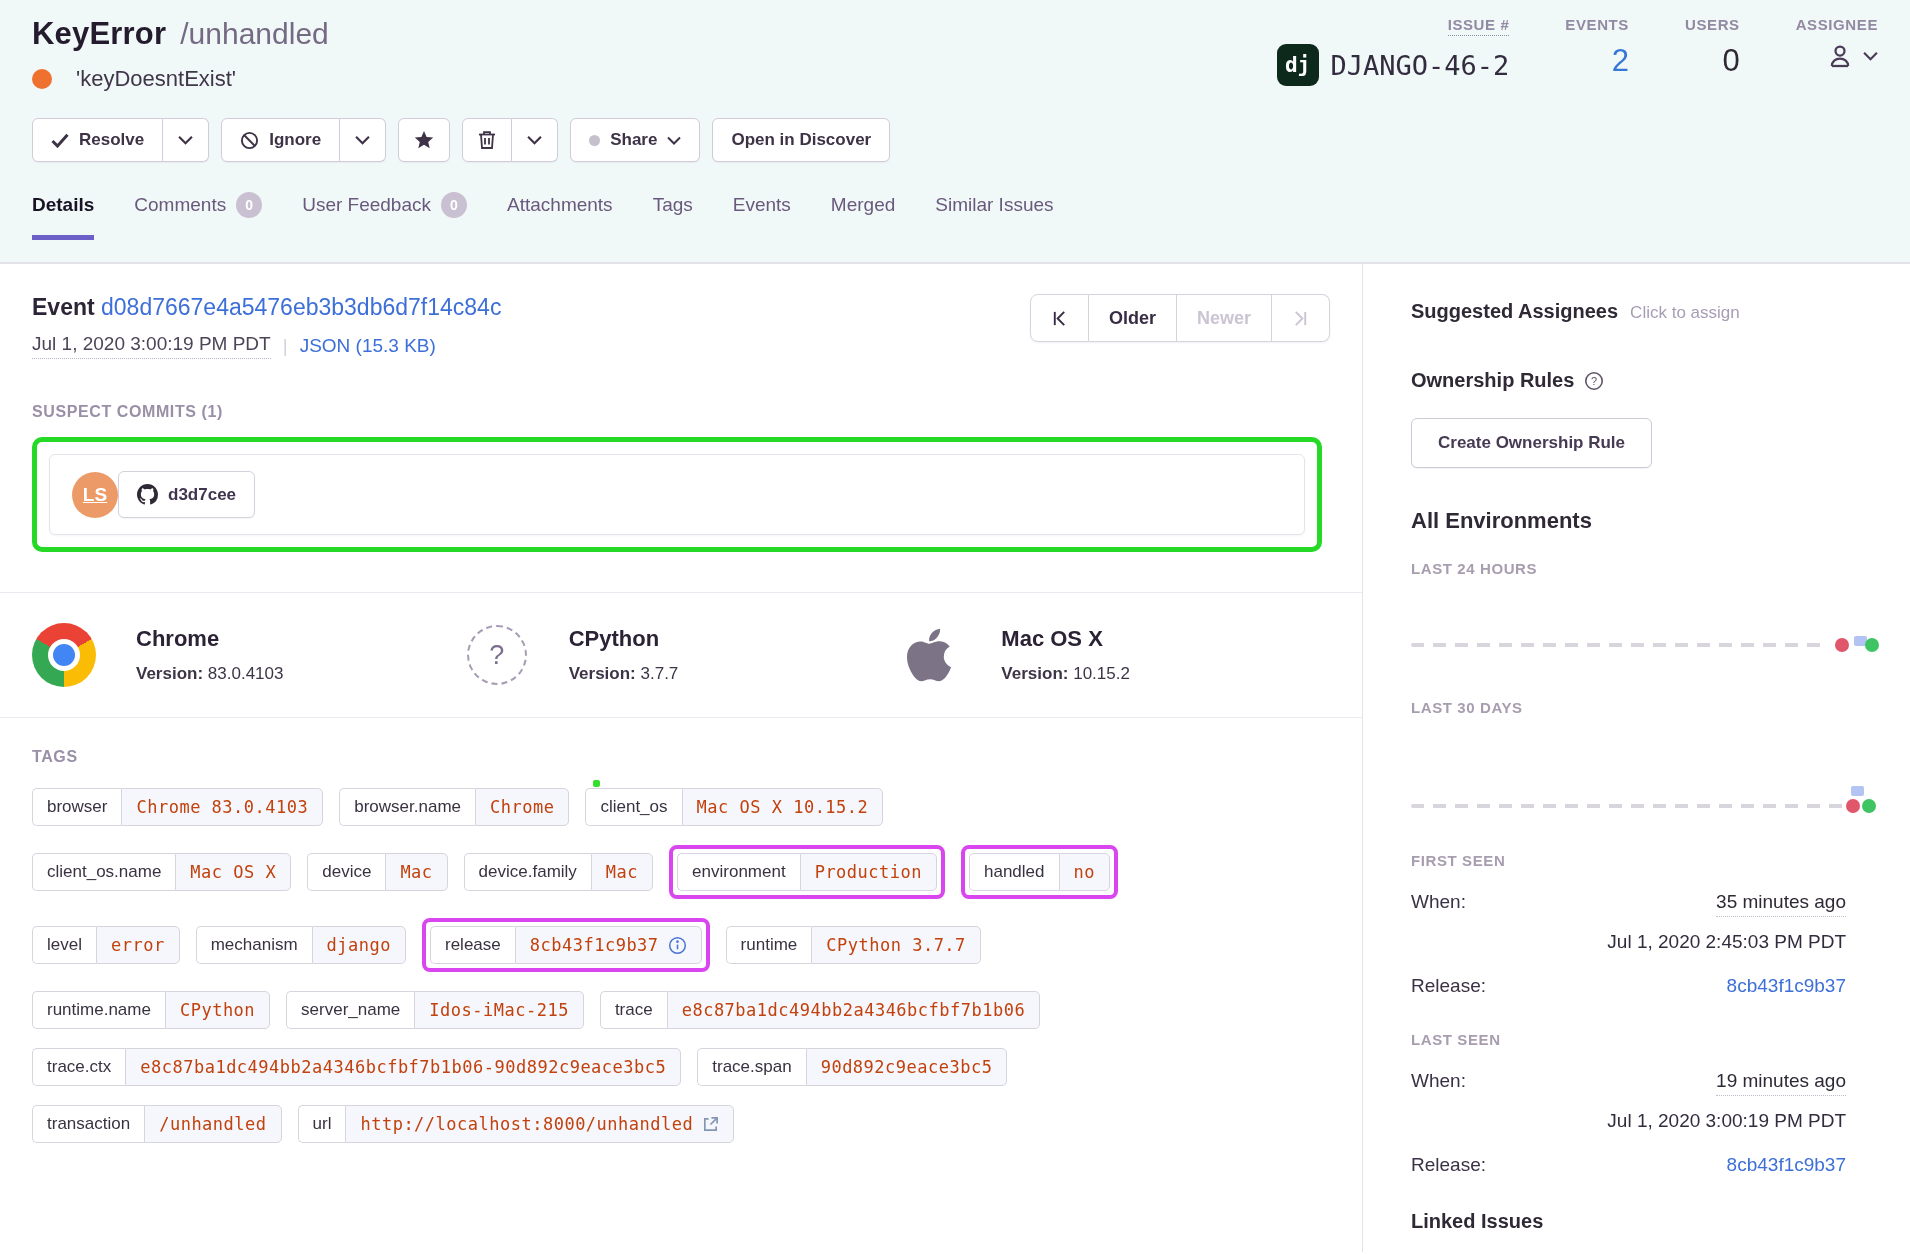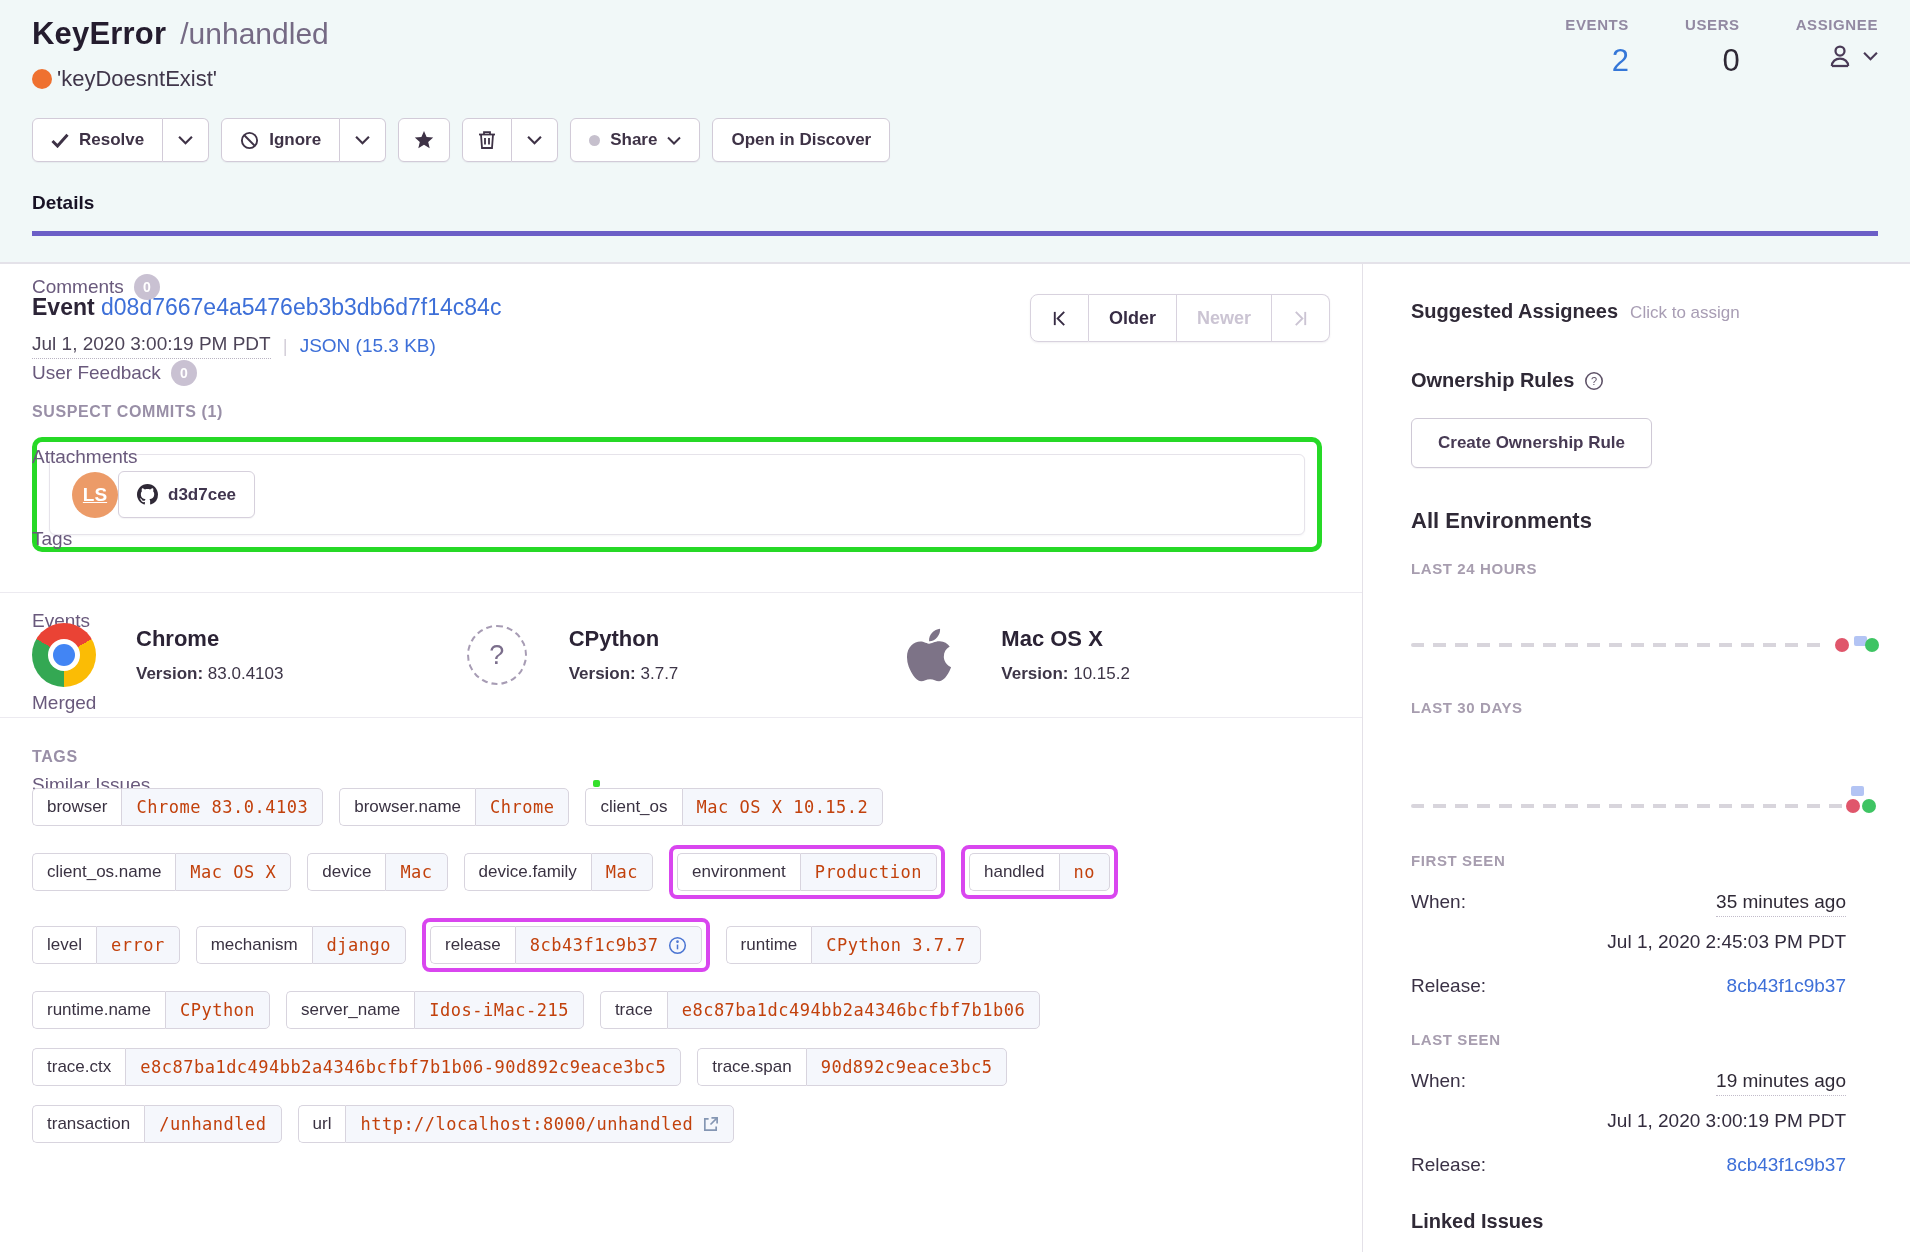--- a/index.html
+++ b/index.html
@@ -12,21 +12,21 @@
 
   
   .header {
     background:#f1f8f8; border-bottom:2px solid #e4e2e9;
     padding:16px 32px 0 32px; height:264px; position:relative;
   }
   .header-top { display:flex; justify-content:space-between; align-items:flex-start; }
   .title-line { display:flex; align-items:baseline; gap:14px; }
   .issue-type { font-size:31px; font-weight:bold; color:#241c2e; letter-spacing:.2px; }
   .culprit   { font-size:30px; color:#756a84; }
-  .message-line { display:flex; align-items:center; gap:5px; margin-top:14px; }
+  .message-line { display:flex; align-items:center; gap:24px; margin-top:14px; }
   .level-dot { width:20px; height:20px; border-radius:50%; background:#ef7130; }
   .message-text { font-size:22px; color:#40364a; }
 
   .stats { display:flex; gap:56px; align-items:flex-start; }
   .stat  { display:flex; flex-direction:column; align-items:flex-end; }
   .stat-label { font-size:15px; font-weight:bold; color:#9289a2; letter-spacing:.6px; }
   .stat-label.dotted { border-bottom:1px dotted #9289a2; padding-bottom:2px; }
   .stat-value { margin-top:12px; font-size:31px; color:#2f2936; line-height:1; }
   .stat-value.blue { color:#3577d8; }
   .issue-value { display:flex; align-items:center; gap:12px; margin-top:8px; }
@@ -45,21 +45,21 @@
     color:#3e3246; cursor:pointer; white-space:nowrap;
   }
   .btn-group .btn { border-radius:0; }
   .btn-group .btn:first-child { border-radius:6px 0 0 6px; }
   .btn-group .btn:last-child  { border-radius:0 6px 6px 0; border-left:none; }
   .btn.single { border-radius:6px; box-shadow:0 1px 1px rgba(60,50,80,.06); }
   .btn.icon-only { padding:0 15px; }
   .share-dot { width:11px; height:11px; border-radius:50%; background:#c6c0cd; }
 
   
-  .tabs { display:flex; gap:40px; margin-top:30px; padding-left:0;flex-direction:column; }
+  .tabs { display:flex; gap:40px; margin-top:30px; padding-left:0; }
   .tab { position:relative; display:flex; align-items:center; gap:10px; padding-bottom:20px;
     font-size:19px; color:#69597c; cursor:pointer; }
   .tab.active { color:#181225; font-weight:bold; }
   .tab.active::after { content:""; position:absolute; left:0; right:0; bottom:-2px; height:5px;
     background:#6c5fc7; }
   .badge { min-width:26px; height:26px; padding:0 6px; border-radius:13px; background:#c9c1d2;
     color:#fff; font-size:14px; font-weight:bold; display:inline-flex; align-items:center;
     justify-content:center; }
 
   
@@ -180,20 +180,27 @@
         <span class="culprit">/unhandled</span>
       </div>
       <div class="message-line">
         <span class="level-dot"></span>
         <span class="message-text">'keyDoesntExist'</span>
       </div>
     </div>
 
     <div class="stats">
       <div class="stat">
+        <span class="stat-label dotted">ISSUE #</span>
+        <div class="issue-value">
+          <span class="dj-badge">dj</span>
+          <span class="issue-short">DJANGO-46-2</span>
+        </div>
+      </div>
+      <div class="stat">
         <span class="stat-label">EVENTS</span>
         <span class="stat-value blue">2</span>
       </div>
       <div class="stat">
         <span class="stat-label">USERS</span>
         <span class="stat-value">0</span>
       </div>
       <div class="stat">
         <span class="stat-label">ASSIGNEE</span>
         <div class="assignee-value">

